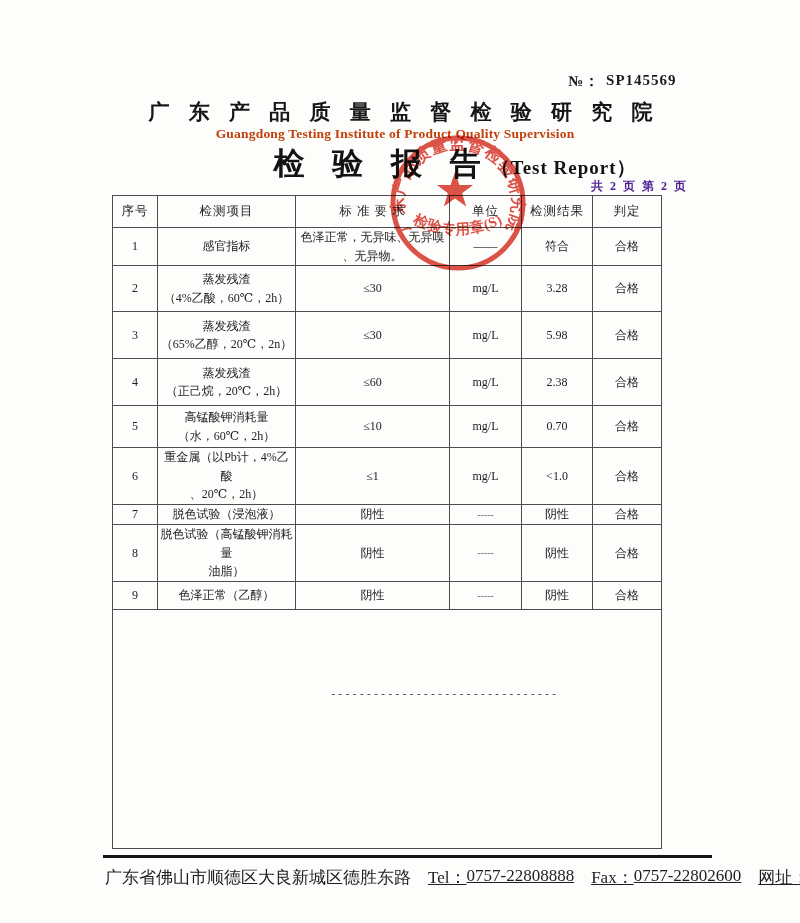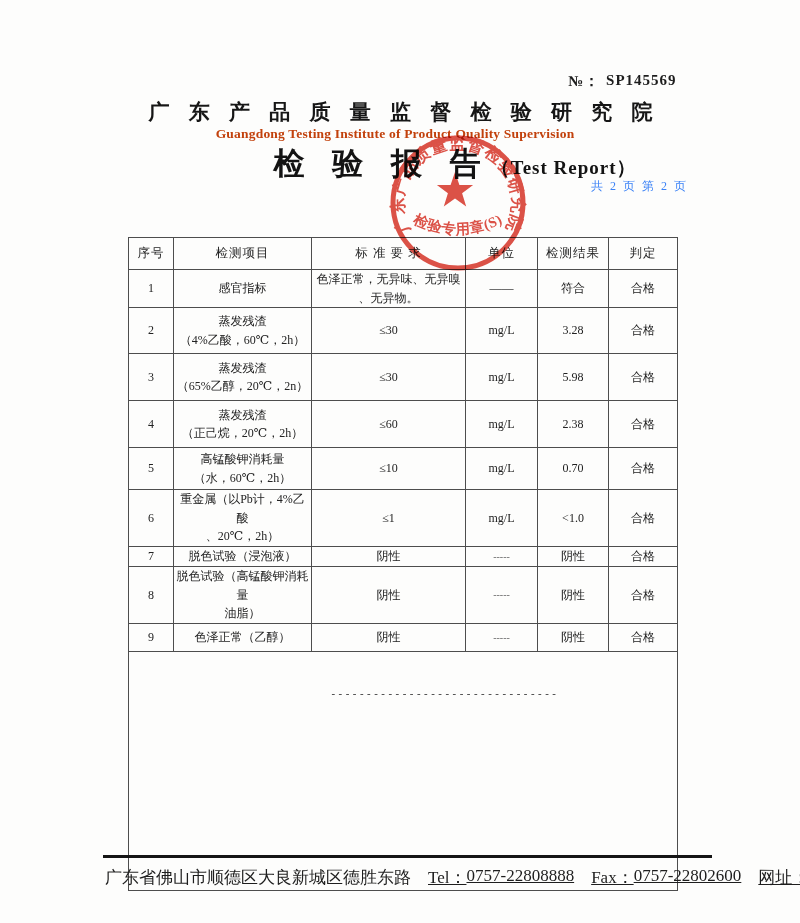--- a/index.html
+++ b/index.html
@@ -23,26 +23,26 @@
     font-size:13.5px;font-weight:bold;color:#c2410c;letter-spacing:0.2px;
   }
   .report-title{
     position:absolute;left:60px;top:143px;width:790px;text-align:center;
     color:#131313;white-space:nowrap;
   }
   .report-title .cn{font-size:31px;font-weight:bold;letter-spacing:10px;margin-top:28px;}
   .report-title .en{font-size:19px;font-weight:bold;letter-spacing:1px;}
   .page-info{
     position:absolute;right:112px;top:178px;
-    font-size:12px;letter-spacing:2px;color:#3b82f6;
+    font-size:12px;letter-spacing:2px;color:#4c1d95;font-weight:bold;
   }
   .report-table{
-    position:absolute;left:128px;top:195px;width:549px;
+    position:absolute;left:112px;top:195px;width:549px;
     border-collapse:collapse;table-layout:fixed;
-    font-size:12px;color:#222;margin-top:42px;
+    font-size:12px;color:#222;
   }
   .report-table td,.report-table th{
     border:1px solid #4d4d4d;text-align:center;vertical-align:middle;
     padding:0 2px;font-weight:normal;overflow:hidden;
   }
   .report-table th{font-size:12.5px;letter-spacing:1px;color:#262626;}
   .cell-line{line-height:1.55;}
   .unit-dashes{font-size:10px;color:#6a6a6a;letter-spacing:0;}
   .empty-cell{border:1px solid #4d4d4d;}
   .dash-separator{

